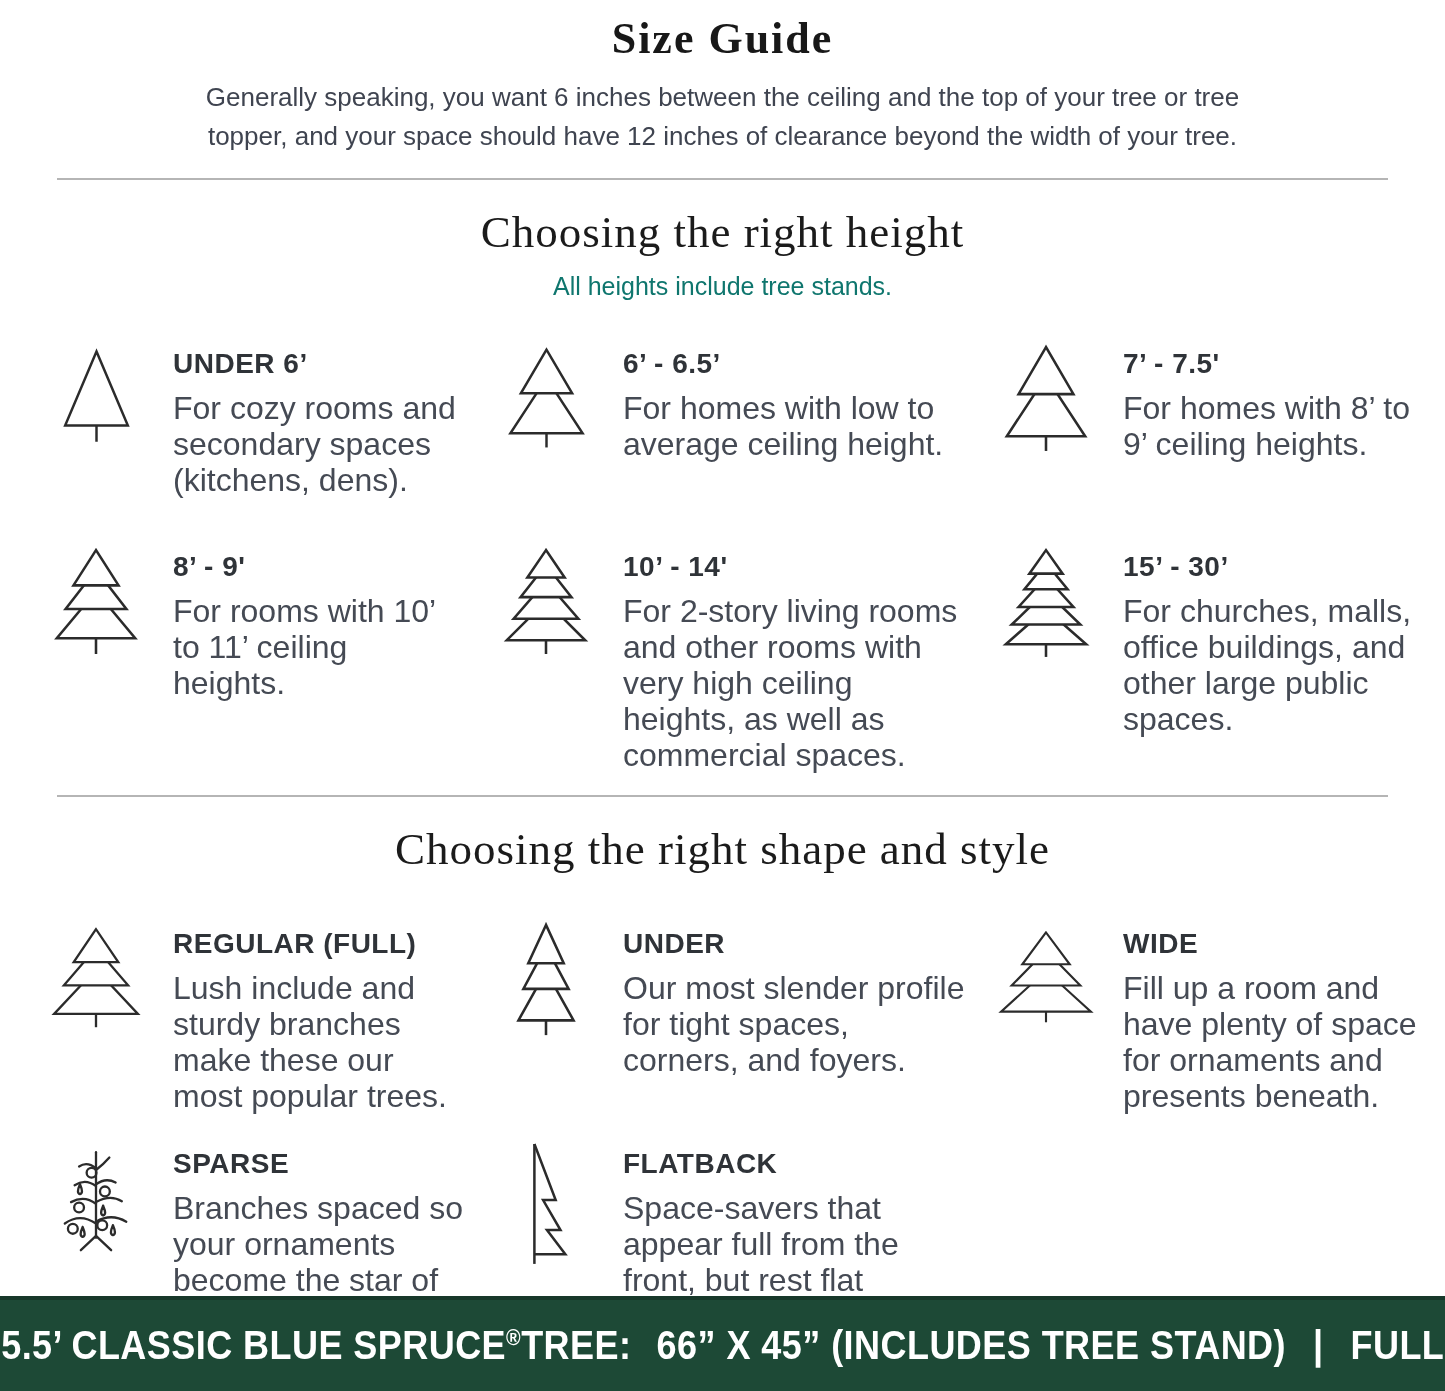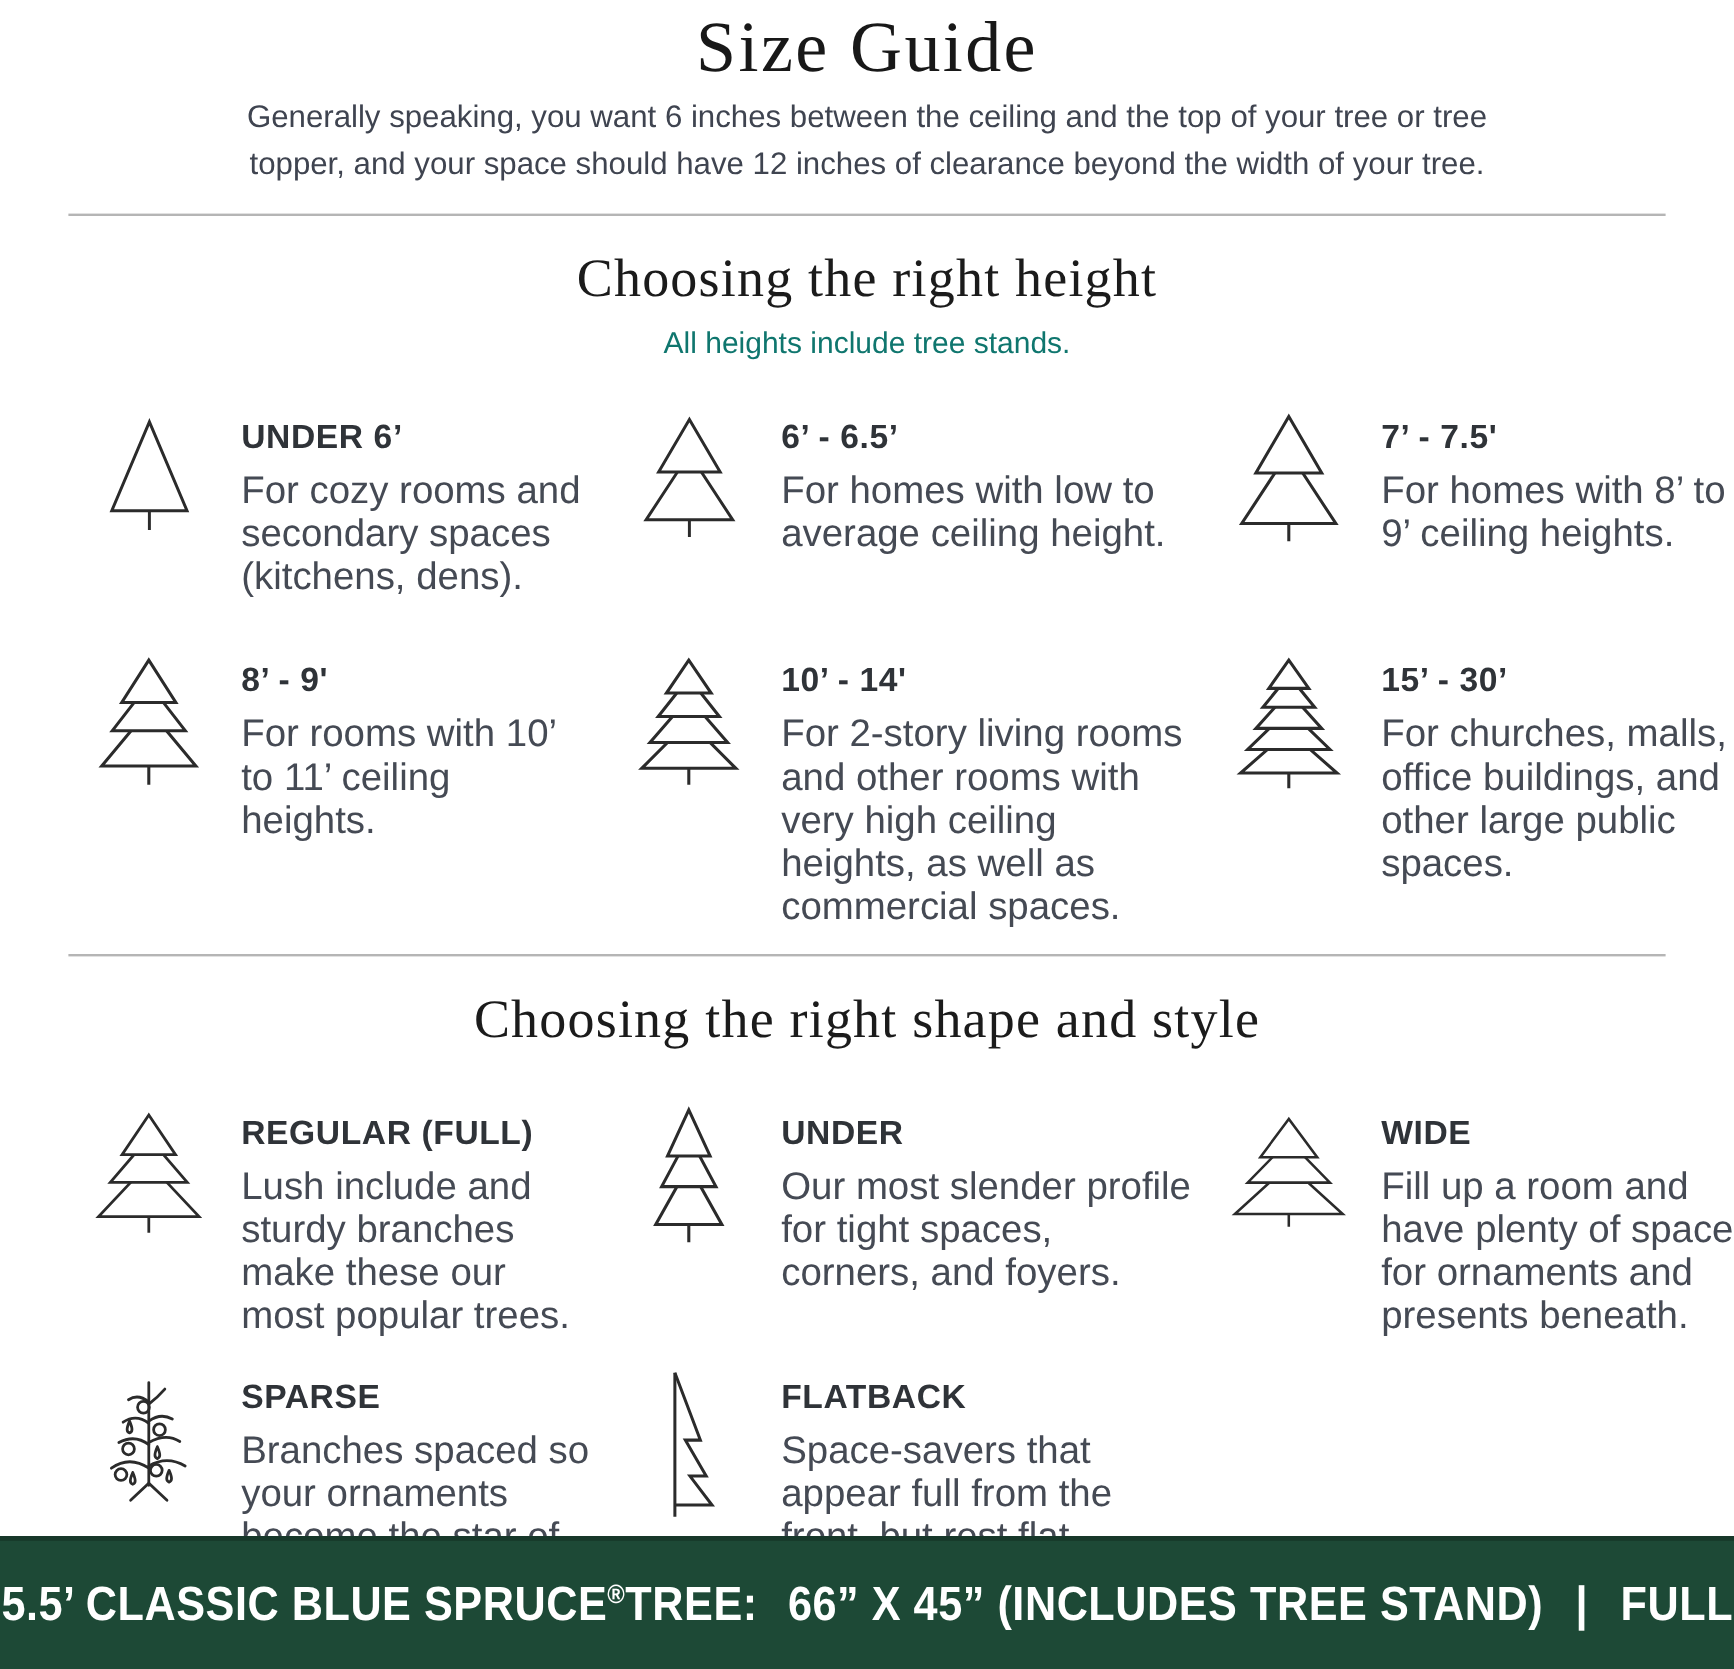--- a/index.html
+++ b/index.html
@@ -3,51 +3,51 @@
 <meta charset="utf-8">
 <style>
   * { margin:0; padding:0; box-sizing:border-box; }
   html,body { background:#ffffff; }
   body {
     width:1445px; height:1391px; position:relative; overflow:hidden;
     font-family:"Liberation Sans", sans-serif; color:#454a54;
   }
   .page-title {
     text-align:center; padding-top:6px;
-    font-family:"Liberation Serif", serif; font-weight:400;
-    font-size:60px; line-height:66px; color:#181818; letter-spacing:2px;
+    font-family:"Liberation Serif", serif; font-weight:700;
+    font-size:44px; line-height:66px; color:#181818; letter-spacing:2px;
   }
   .intro { margin-top:6px; text-align:center; font-size:26px; line-height:39px; color:#3f4450; }
   .divider { border:none; border-top:2px solid #b5b5b5; margin:22px 57px 0 57px; }
   .section-heading {
     margin-top:26px; text-align:center;
     font-family:"Liberation Serif", serif; font-weight:400;
     font-size:45px; line-height:52px; color:#1b1b1b; letter-spacing:1px;
   }
   .section-sub { margin-top:12px; text-align:center; font-size:25px; line-height:32px; color:#0f766e; }
   .grid {
     display:grid; grid-template-columns:450px 500px 430px;
-    padding-left:75px; row-gap:45px; align-items:start;
+    padding-left:47px; row-gap:45px; align-items:start;
   }
   .grid.heights { margin-top:38px; }
   .grid.shapes  { margin-top:45px; row-gap:26px; }
   .item { display:flex; gap:28px; align-items:flex-start; }
   .icon-box { width:98px; flex:0 0 98px; display:flex; justify-content:center; align-items:flex-start; }
   .txt { padding-top:8px; }
   .item-label { font-size:28px; font-weight:700; color:#2f3338; letter-spacing:0.5px; margin-bottom:10px; }
   .item-desc { font-size:32px; line-height:36px; color:#454a54; }
   .w1 .item-desc { max-width:290px; }
   .w2 .item-desc { max-width:345px; }
   .w3 .item-desc { max-width:310px; }
   svg { display:block; }
   .tree { stroke:#2b2b2b; stroke-width:2.6; fill:#ffffff; }
   .line { stroke:#2b2b2b; stroke-width:2.6; fill:none; }
   .rnd  { stroke:#2b2b2b; stroke-width:2.6; fill:none; stroke-linecap:round; }
   .footer-banner {
-    position:absolute; left:0; right:0; bottom:0; height:111px;
+    position:absolute; left:0; right:0; bottom:0; height:95px;
     background:#1d4936; border-top:4px solid #17382a;
     display:flex; align-items:center; justify-content:center;
   }
   .footer-inner {
     display:flex; align-items:baseline; white-space:nowrap;
     transform:scaleX(0.9); transform-origin:center;
     color:#ffffff; font-weight:700; font-size:40px; letter-spacing:0.5px;
   }
   .footer-inner .reg { font-size:22px; vertical-align:super; position:relative; top:-14px; }
   .gap-a { margin-left:28px; }

